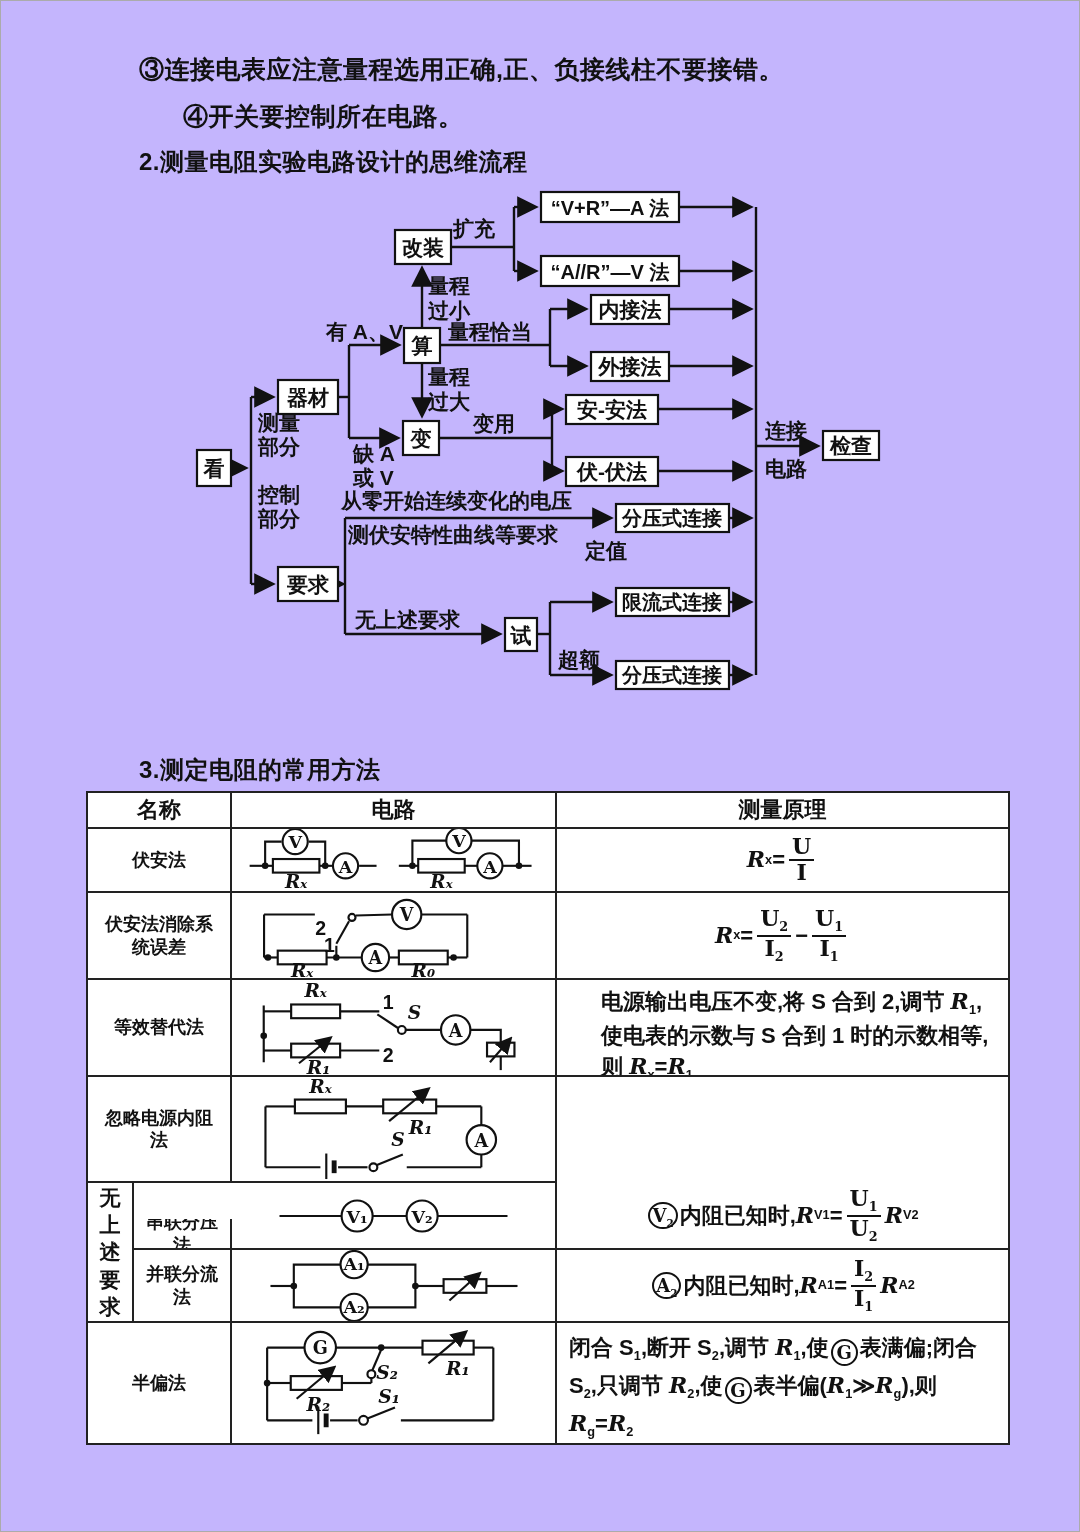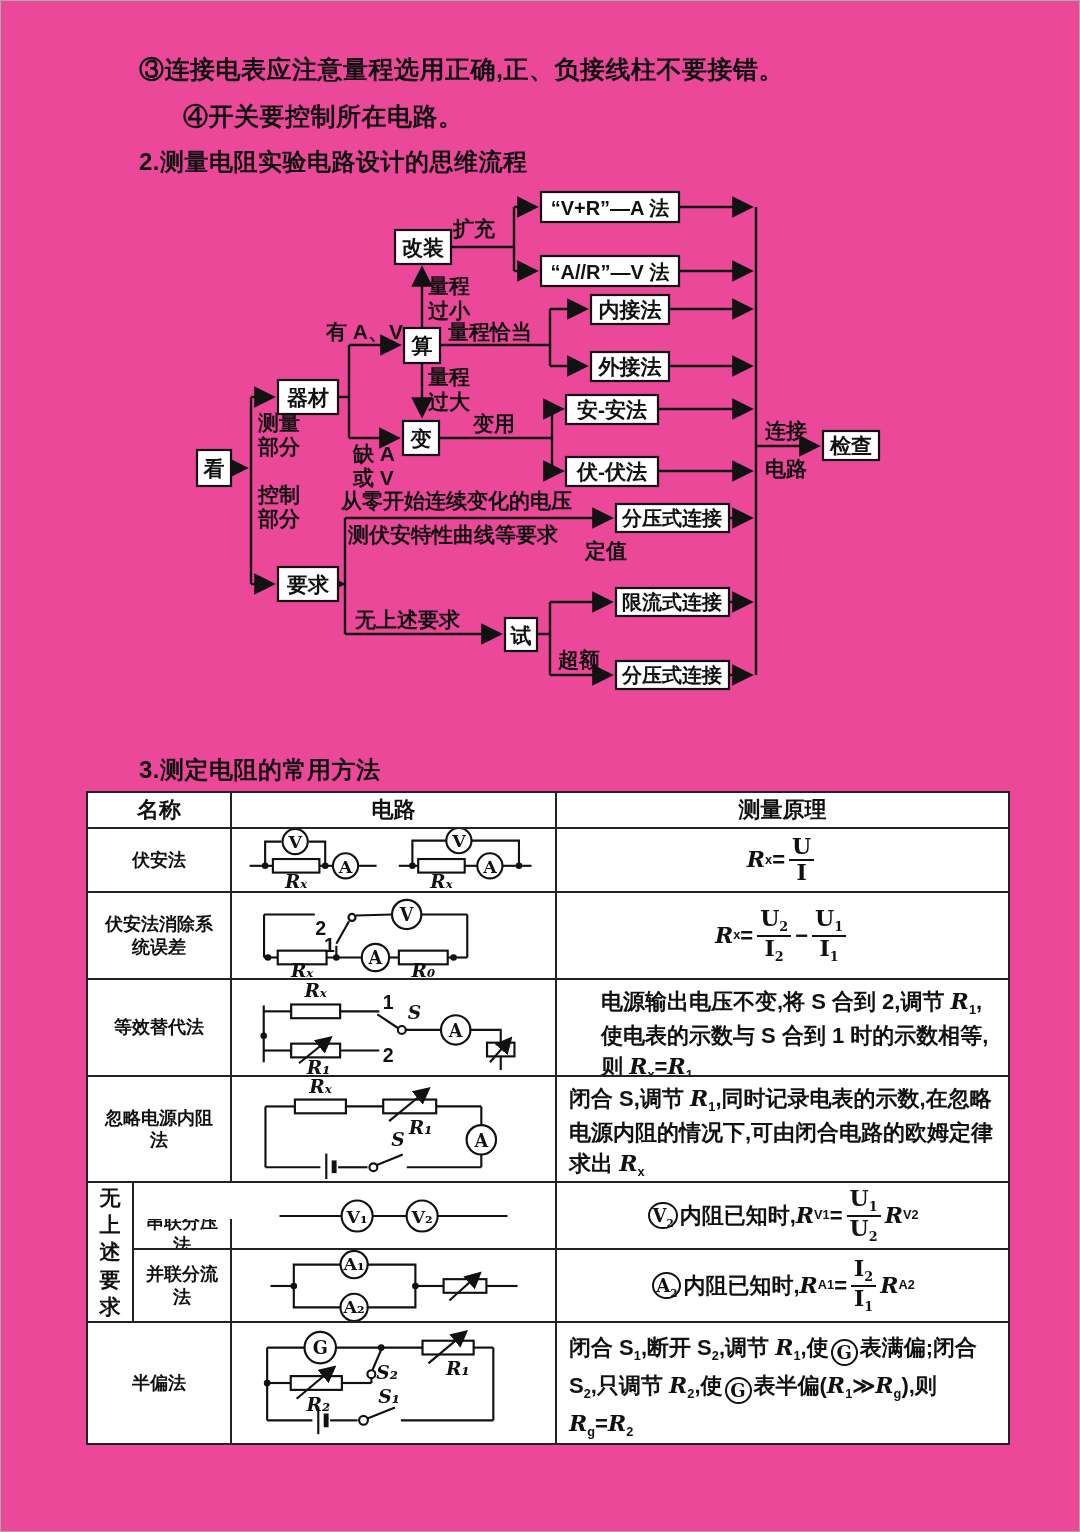--- a/index.html
+++ b/index.html
@@ -1,17 +1,17 @@
 <!DOCTYPE html>
 <html><head>
 <meta charset="utf-8">
 <style>
   html,body{margin:0;padding:0;background:#fff;}
   body{width:1080px;height:1532px;position:relative;font-family:"Liberation Sans",sans-serif;color:#111;}
-  .page{position:absolute;left:0;top:0;width:1080px;height:1532px;border:1px solid #ababab;box-sizing:border-box;background:#ec4899;}
+  .page{position:absolute;left:0;top:0;width:1080px;height:1532px;border:1px solid #ababab;box-sizing:border-box;background:#c4b5fd;}
   .abs{position:absolute;white-space:nowrap;}
   .note{font-size:25px;font-weight:bold;letter-spacing:0.5px;}
   .sec-title{font-size:24px;font-weight:bold;letter-spacing:0.5px;}
   
   .fc-box{fill:#fff;stroke:#111;stroke-width:2.2;}
   .fc-line{stroke:#111;stroke-width:2.4;fill:none;}
   .fc-text{font-family:"Liberation Sans",sans-serif;font-size:21px;font-weight:bold;fill:#111;text-anchor:middle;}
   .fc-lab{font-family:"Liberation Sans",sans-serif;font-size:21px;font-weight:bold;fill:#111;}
   
   .tbl{position:absolute;left:85px;top:790px;width:920px;display:grid;
@@ -306,21 +306,20 @@
           <line class="w5" x1="102" y1="85" x2="102" y2="98"></line>
         <line class="w" x1="106" y1="92" x2="136" y2="92"></line>
         <circle class="cmp" cx="142" cy="92" r="4"></circle>
           <line class="w" x1="145" y1="90" x2="172" y2="79"></line>
         <line class="w" x1="176" y1="92" x2="252" y2="92"></line>
         <text class="lbl" x="88" y="16">Rₓ</text>
         <text class="lbl" x="190" y="58">R₁</text>
         <text class="lbl" x="167" y="70">S</text>
       </svg>
     </div>
-    <div class="c pr pl nr" style="grid-column:4;grid-row:5;">闭合 S,调节 <i>R</i><sub>1</sub>,同时记录电表的示数,在忽略电源内阻的情况下,可由闭合电路的欧姆定律求出 <i>R</i><sub>x</sub></div>
 
     <div class="c grp" style="grid-column:1;grid-row:6/8;">无上述要求</div>
 
     <div class="c nm" style="grid-column:2;grid-row:6;margin-top:36px;">串联分压法</div>
     <div class="c" style="grid-column:3;grid-row:6;">
       <svg width="325" height="65" viewBox="0 0 325 67">
         <line class="w" x1="45" y1="34" x2="280" y2="34"></line>
         <circle class="cmp" cx="125" cy="34" r="16"></circle>
           <text class="mt" x="125" y="41">V₁</text>
         <circle class="cmp" cx="192" cy="34" r="16"></circle>

